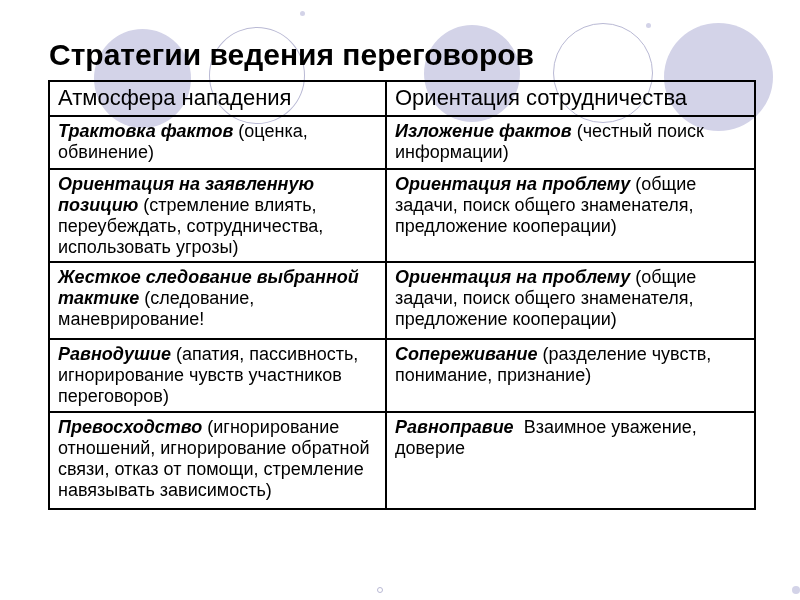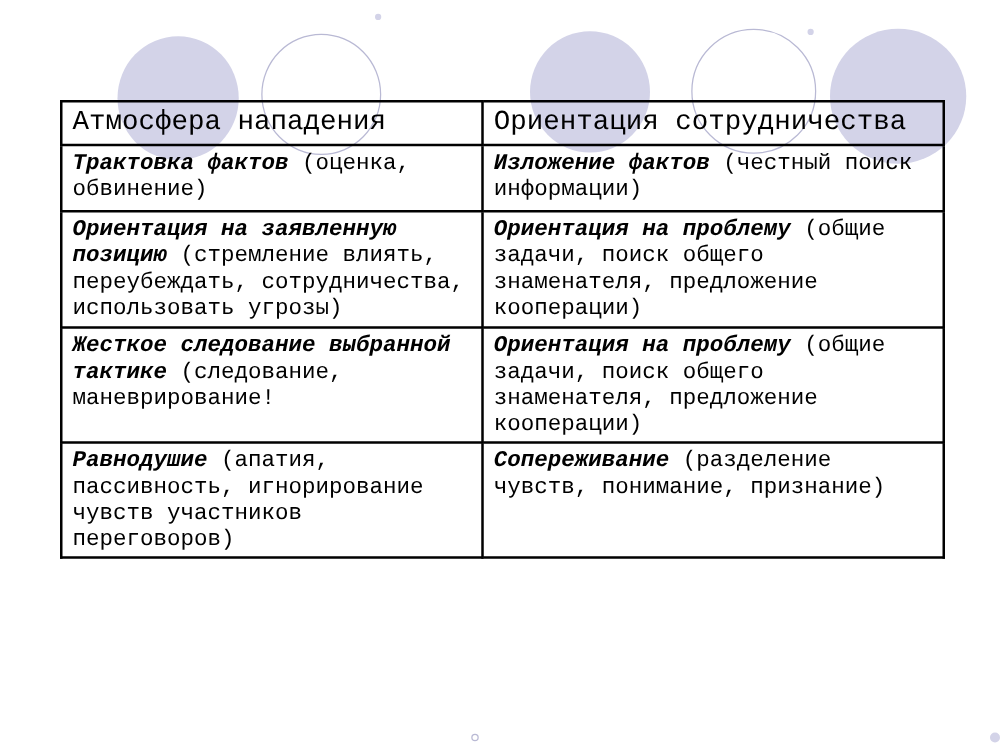--- a/index.html
+++ b/index.html
@@ -44,21 +44,20 @@
     position:absolute;left:48px;top:80px;
     width:706px;table-layout:fixed;
     border-collapse:collapse;
   }
   .col-left{width:337px;}
   .col-right{width:369px;}
   .strategy-table th,.strategy-table td{
     border:2px solid var(--table-border);
     background:transparent;
     text-align:left;
-    font-family:Liberation Mono, monospace;
   }
   .strategy-table th{
     height:35px;
     font-size:22px;font-weight:normal;
     vertical-align:middle;
     padding:0 8px 2px 8px;
   }
   .strategy-table td{
     vertical-align:top;
     padding:4px 8px 2px 8px;
@@ -83,20 +82,21 @@
     <div class="circle outline c2"></div>
     <div class="circle fill c3"></div>
     <div class="circle outline c4"></div>
     <div class="circle fill c5"></div>
     <div class="dot d1"></div>
     <div class="dot d2"></div>
     <div class="dot d3"></div>
     <div class="dot d4"></div>
   </div>
 
+  <h1 class="title">Стратегии ведения переговоров</h1>
 
   <table class="strategy-table">
     <colgroup>
         <col class="col-left">
         <col class="col-right">
       </colgroup>
     <thead>
       <tr>
         <th>Атмосфера нападения</th>
         <th>Ориентация сотрудничества</th>
@@ -112,16 +112,20 @@
         <td><span class="term">Ориентация на проблему</span><span class="desc"> (общие задачи, поиск общего знаменателя, предложение кооперации)</span></td>
       </tr>
       <tr class="r3">
         <td><span class="term">Жесткое следование выбранной тактике</span><span class="desc"> (следование, маневрирование!</span></td>
         <td><span class="term">Ориентация на проблему</span><span class="desc"> (общие задачи, поиск общего знаменателя, предложение кооперации)</span></td>
       </tr>
       <tr class="r4">
         <td><span class="term">Равнодушие</span><span class="desc"> (апатия, пассивность, игнорирование чувств участников переговоров)</span></td>
         <td><span class="term">Сопереживание</span><span class="desc"> (разделение чувств, понимание, признание)</span></td>
       </tr>
+      <tr class="r5">
+        <td><span class="term">Превосходство</span><span class="desc"> (игнорирование отношений, игнорирование обратной связи, отказ от помощи, стремление навязывать зависимость)</span></td>
+        <td><span class="term">Равноправие</span><span class="desc">&nbsp; Взаимное уважение, доверие</span></td>
+      </tr>
     </tbody>
   </table>
 
 </div>
 
 </body></html>

